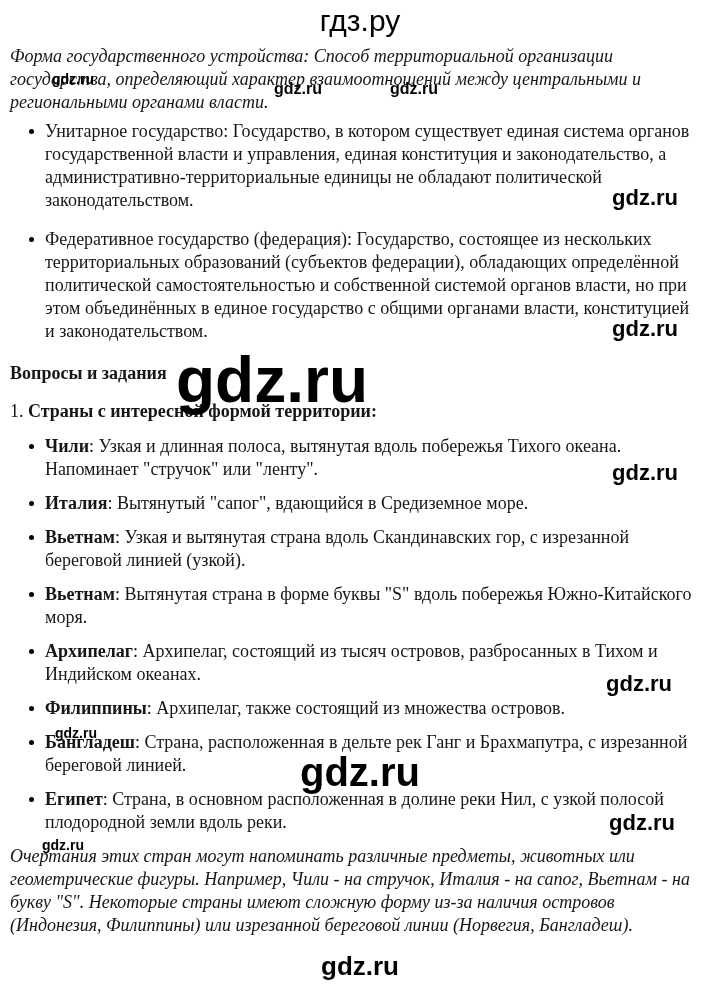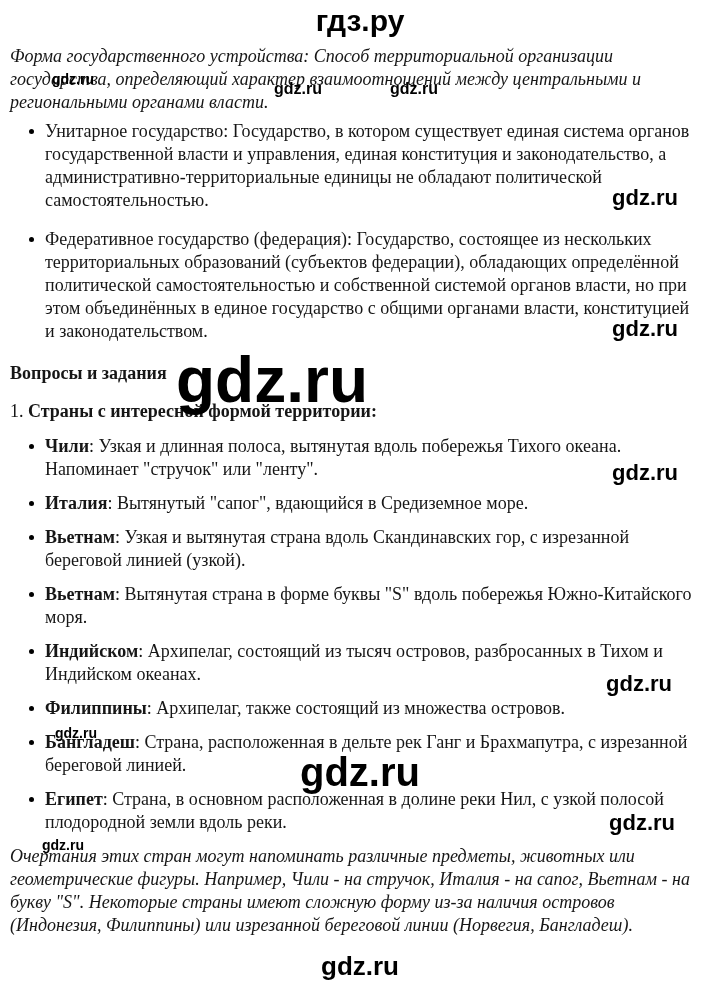--- a/index.html
+++ b/index.html
@@ -8,21 +8,21 @@
     width:720px; height:990px;
     background:#ffffff;
     color:#161616;
     font-family:"Liberation Serif", serif;
     overflow:hidden;
   }
   .brand {
     padding-top:5px;
     text-align:center;
     font-family:"Liberation Sans", sans-serif;
-    font-weight:bold;
+    font-weight:normal;
     font-size:30px;
     line-height:32px;
     color:#000;
   }
   .para { margin:0; font-size:18px; line-height:23px;font-style:italic; }
   .intro { margin:8px 35px 0 10px; }
   .blist { list-style:none; margin:0; padding:0; }
   .l1 { margin-top:6px; }
   .bitem {
     position:relative;
@@ -72,34 +72,34 @@
 </head>
 <body>
 
 <div class="page">
 
   <div class="brand">гдз.ру</div>
 
   <p class="para intro">Форма государственного устройства: Способ территориальной организации государства, определяющий характер взаимоотношений между центральными и региональными органами власти.</p>
 
   <ul class="blist l1">
-    <li class="bitem"><span>Унитарное государство: Государство, в котором существует единая система органов государственной власти и управления, единая конституция и законодательство, а административно-территориальные единицы не обладают политической самостоятельностью.</span></li>
+    <li class="bitem"><span>Унитарное государство: Государство, в котором существует единая система органов государственной власти и управления, единая конституция и законодательство, а административно-территориальные единицы не обладают политической законодательством.</span></li>
     <li class="bitem"><span>Федеративное государство (федерация): Государство, состоящее из нескольких территориальных образований (субъектов федерации), обладающих определённой политической самостоятельностью и собственной системой органов власти, но при этом объединённых в единое государство с общими органами власти, конституцией и законодательством.</span></li>
   </ul>
 
   <h3 class="qheading">Вопросы и задания</h3>
 
   <p class="task"><span>1.</span> <span class="b">Страны с интересной формой территории:</span></p>
 
   <ul class="blist l2">
     <li class="bitem"><span class="b">Чили</span><span>: Узкая и длинная полоса, вытянутая вдоль побережья Тихого океана. Напоминает "стручок" или "ленту".</span></li>
     <li class="bitem"><span class="b">Италия</span><span>: Вытянутый "сапог", вдающийся в Средиземное море.</span></li>
     <li class="bitem"><span class="b">Вьетнам</span><span>: Узкая и вытянутая страна вдоль Скандинавских гор, с изрезанной береговой линией (узкой).</span></li>
     <li class="bitem"><span class="b">Вьетнам</span><span>: Вытянутая страна в форме буквы "S" вдоль побережья Южно-Китайского моря.</span></li>
-    <li class="bitem"><span class="b">Индийском</span><span>: Архипелаг, состоящий из тысяч островов, разбросанных в Тихом и Индийском океанах.</span></li>
+    <li class="bitem"><span class="b">Архипелаг</span><span>: Архипелаг, состоящий из тысяч островов, разбросанных в Тихом и Индийском океанах.</span></li>
     <li class="bitem"><span class="b">Филиппины</span><span>: Архипелаг, также состоящий из множества островов.</span></li>
     <li class="bitem"><span class="b">Бангладеш</span><span>: Страна, расположенная в дельте рек Ганг и Брахмапутра, с изрезанной береговой линией.</span></li>
     <li class="bitem"><span class="b">Египет</span><span>: Страна, в основном расположенная в долине реки Нил, с узкой полосой плодородной земли вдоль реки.</span></li>
   </ul>
 
   <p class="para concl">Очертания этих стран могут напоминать различные предметы, животных или геометрические фигуры. Например, Чили - на стручок, Италия - на сапог, Вьетнам - на букву "S". Некоторые страны имеют сложную форму из-за наличия островов (Индонезия, Филиппины) или изрезанной береговой линии (Норвегия, Бангладеш).</p>
 
   <span class="wm wm-xs" style="left:52px;  top:72px;">gdz.ru</span>
   <span class="wm wm-sm" style="left:274px; top:81px;">gdz.ru</span>
   <span class="wm wm-sm" style="left:390px; top:81px;">gdz.ru</span>

